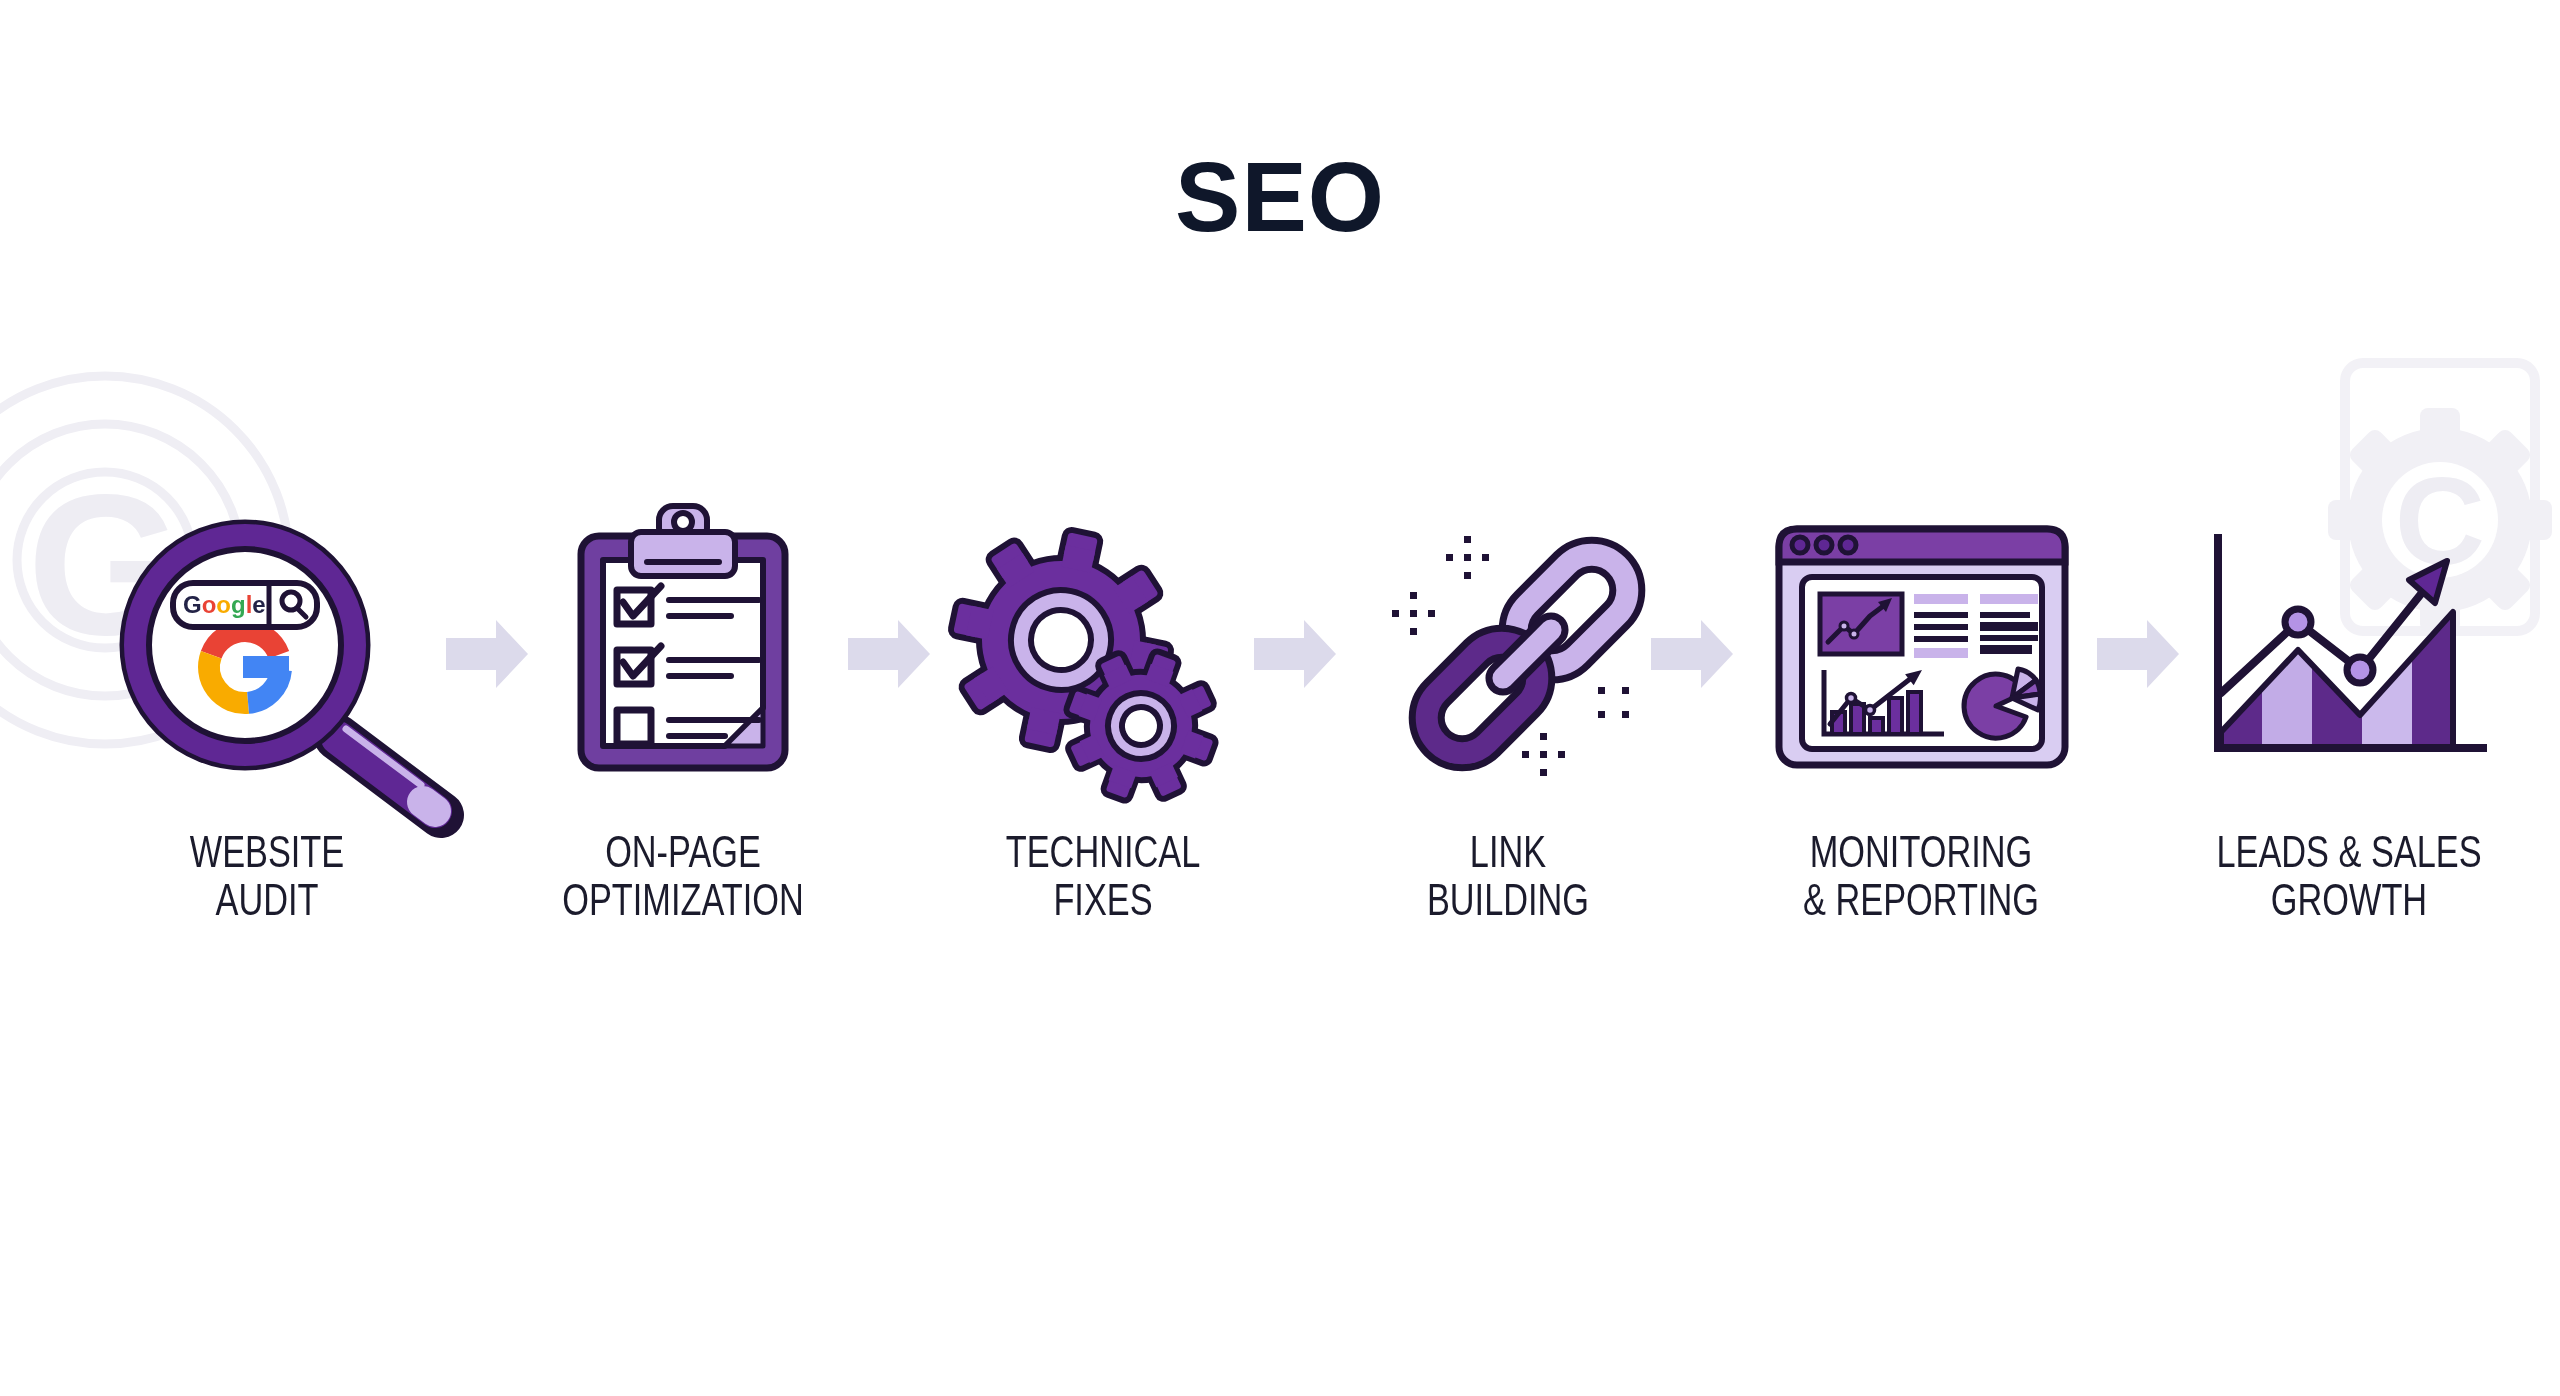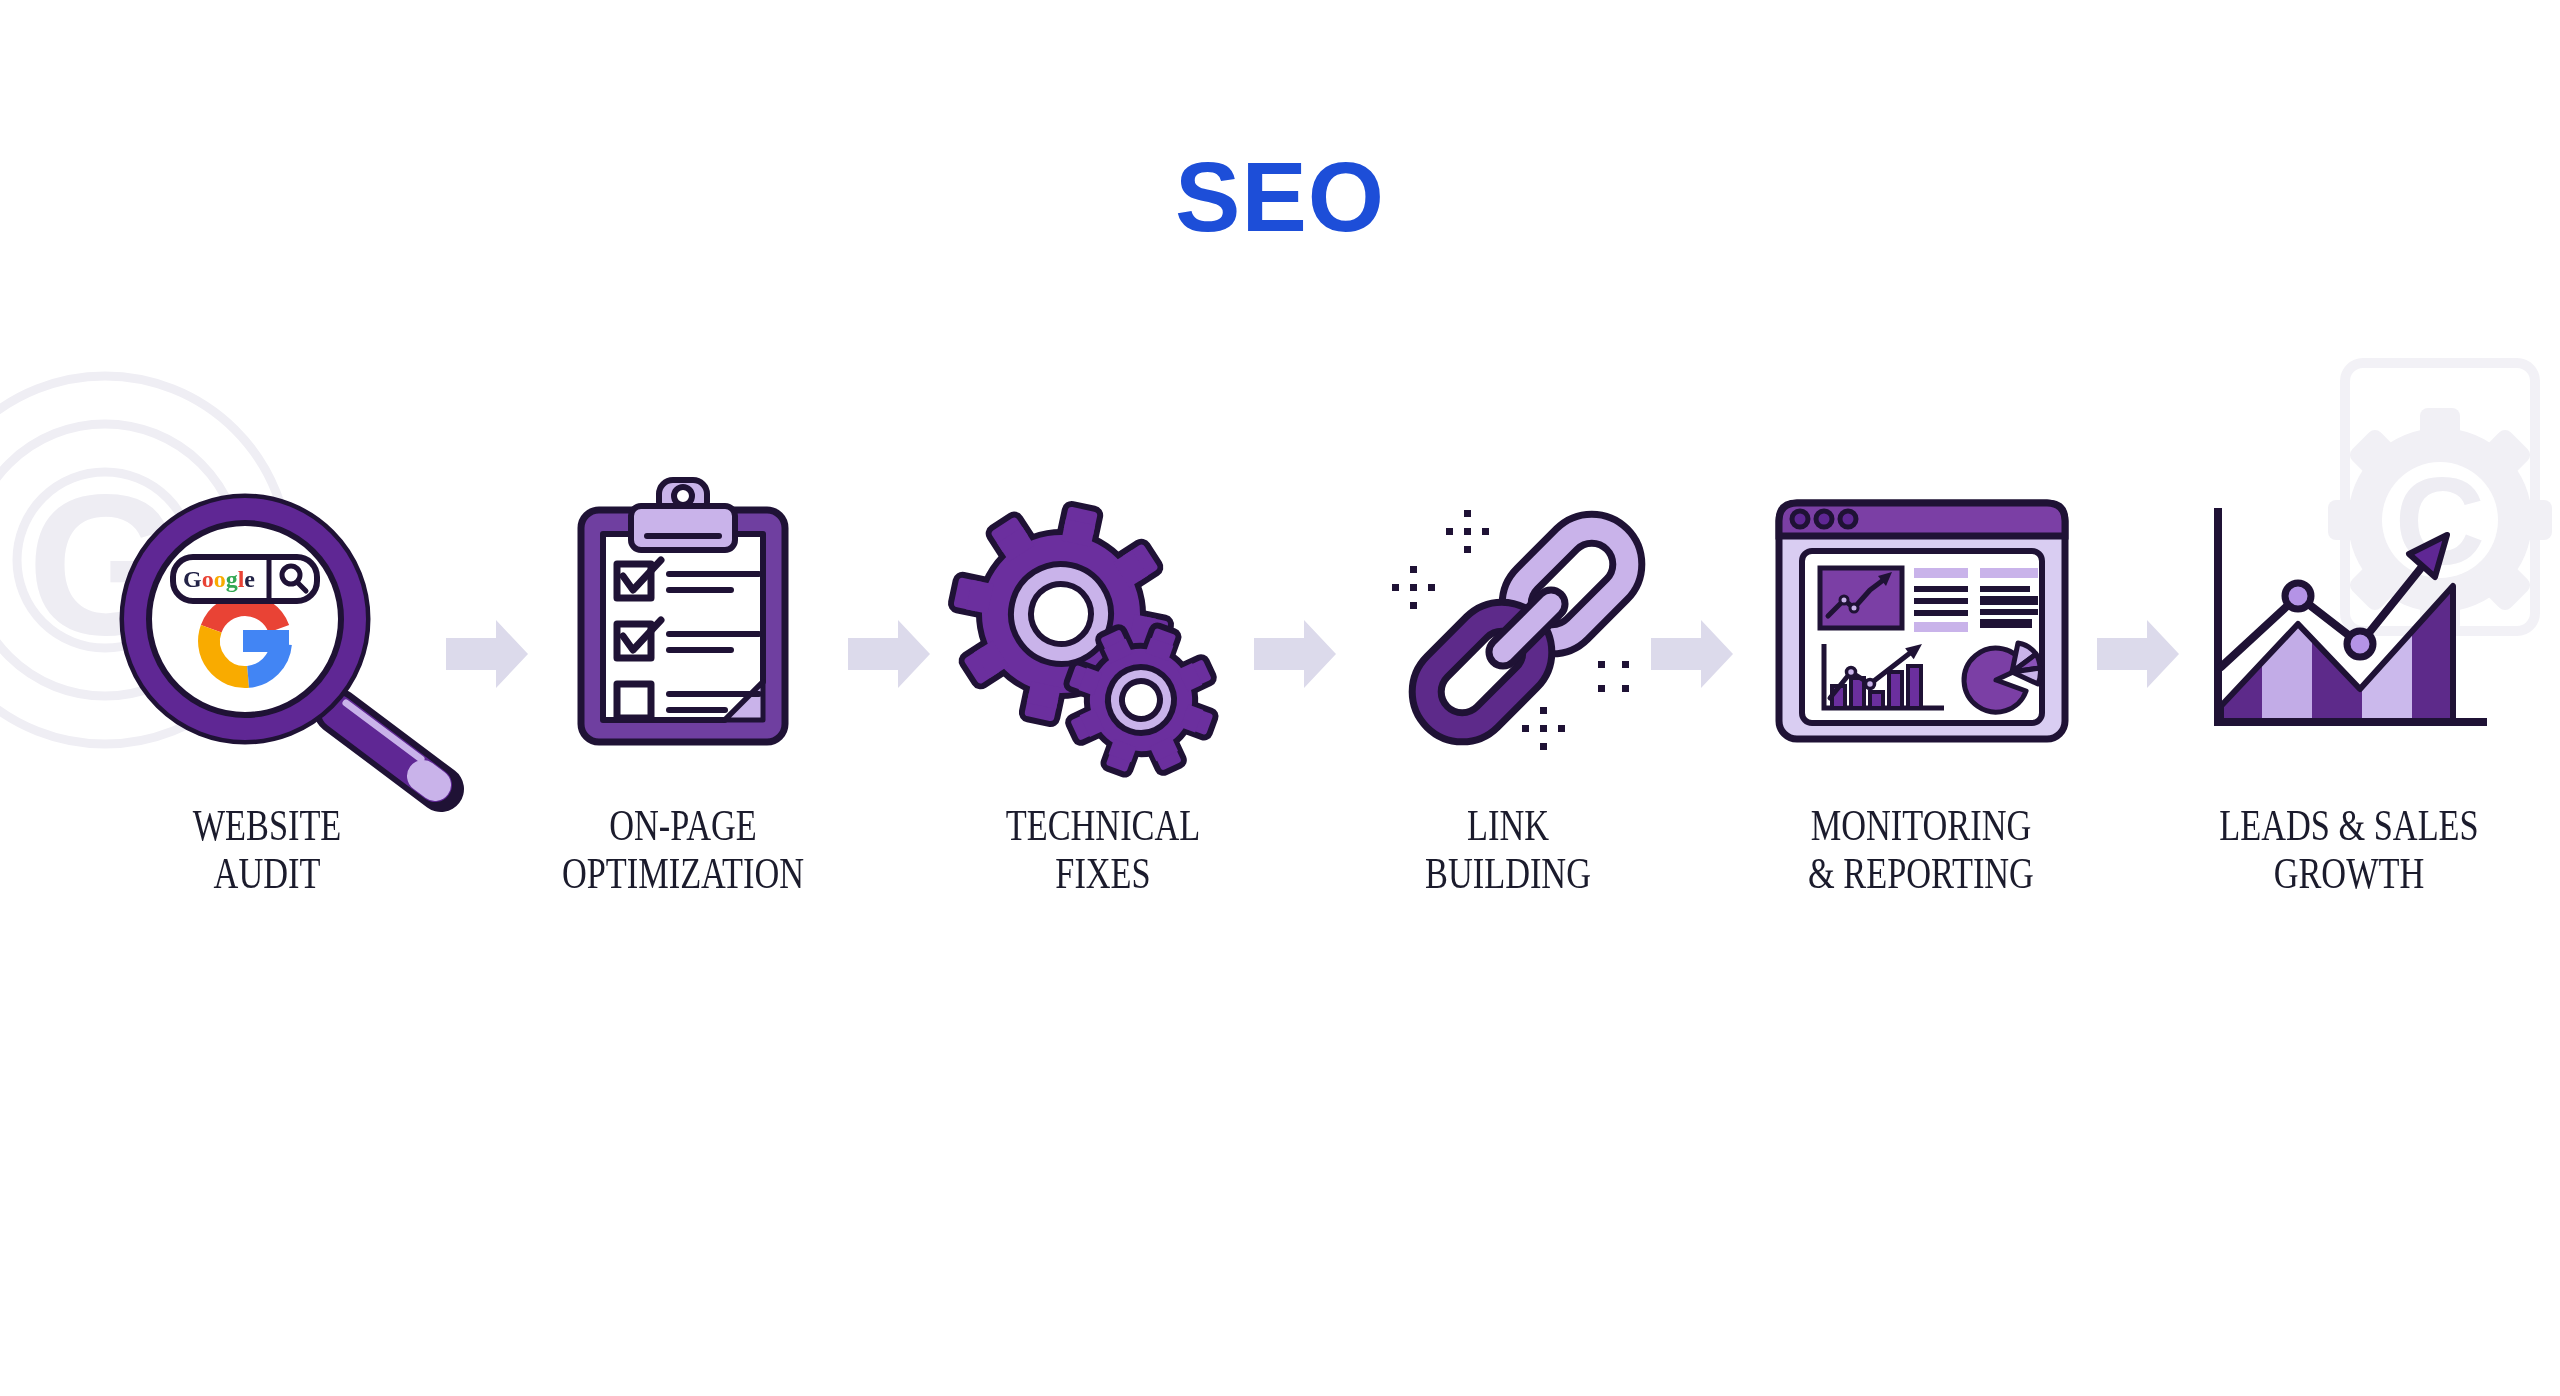--- a/index.html
+++ b/index.html
@@ -5,23 +5,23 @@
   html,body{margin:0;padding:0;}
   body{
     width:2560px;height:1396px;background:#ffffff;overflow:hidden;
     font-family:"Liberation Sans","DejaVu Sans",sans-serif;
     position:relative;
   }
   .canvas{position:absolute;inset:0;}
   .wm{position:absolute;}
   .title{
     position:absolute;left:0;top:148px;width:2560px;text-align:center;
-    font-size:98px;font-weight:700;color:#1d4ed8;letter-spacing:1px;line-height:1;
+    font-size:98px;font-weight:700;color:#0f172a;letter-spacing:1px;line-height:1;
   }
-  .step{position:absolute;top:464px;width:360px;height:440px;font-family:Liberation Serif, serif;}
+  .step{position:absolute;top:490px;width:360px;height:440px;}
   .step .iconwrap{position:absolute;left:0;top:0;width:360px;height:340px;}
   .step svg.icon{position:absolute;}
   .label{
     position:absolute;left:-60px;top:338px;width:480px;text-align:center;
     font-size:44px;font-weight:400;color:#1b1b2c;line-height:48px;
     transform:scaleX(.78);transform-origin:50% 0;
     letter-spacing:0px;white-space:nowrap;
   }
   .arrow{position:absolute;top:620px;width:82px;height:68px;}
 </style>

